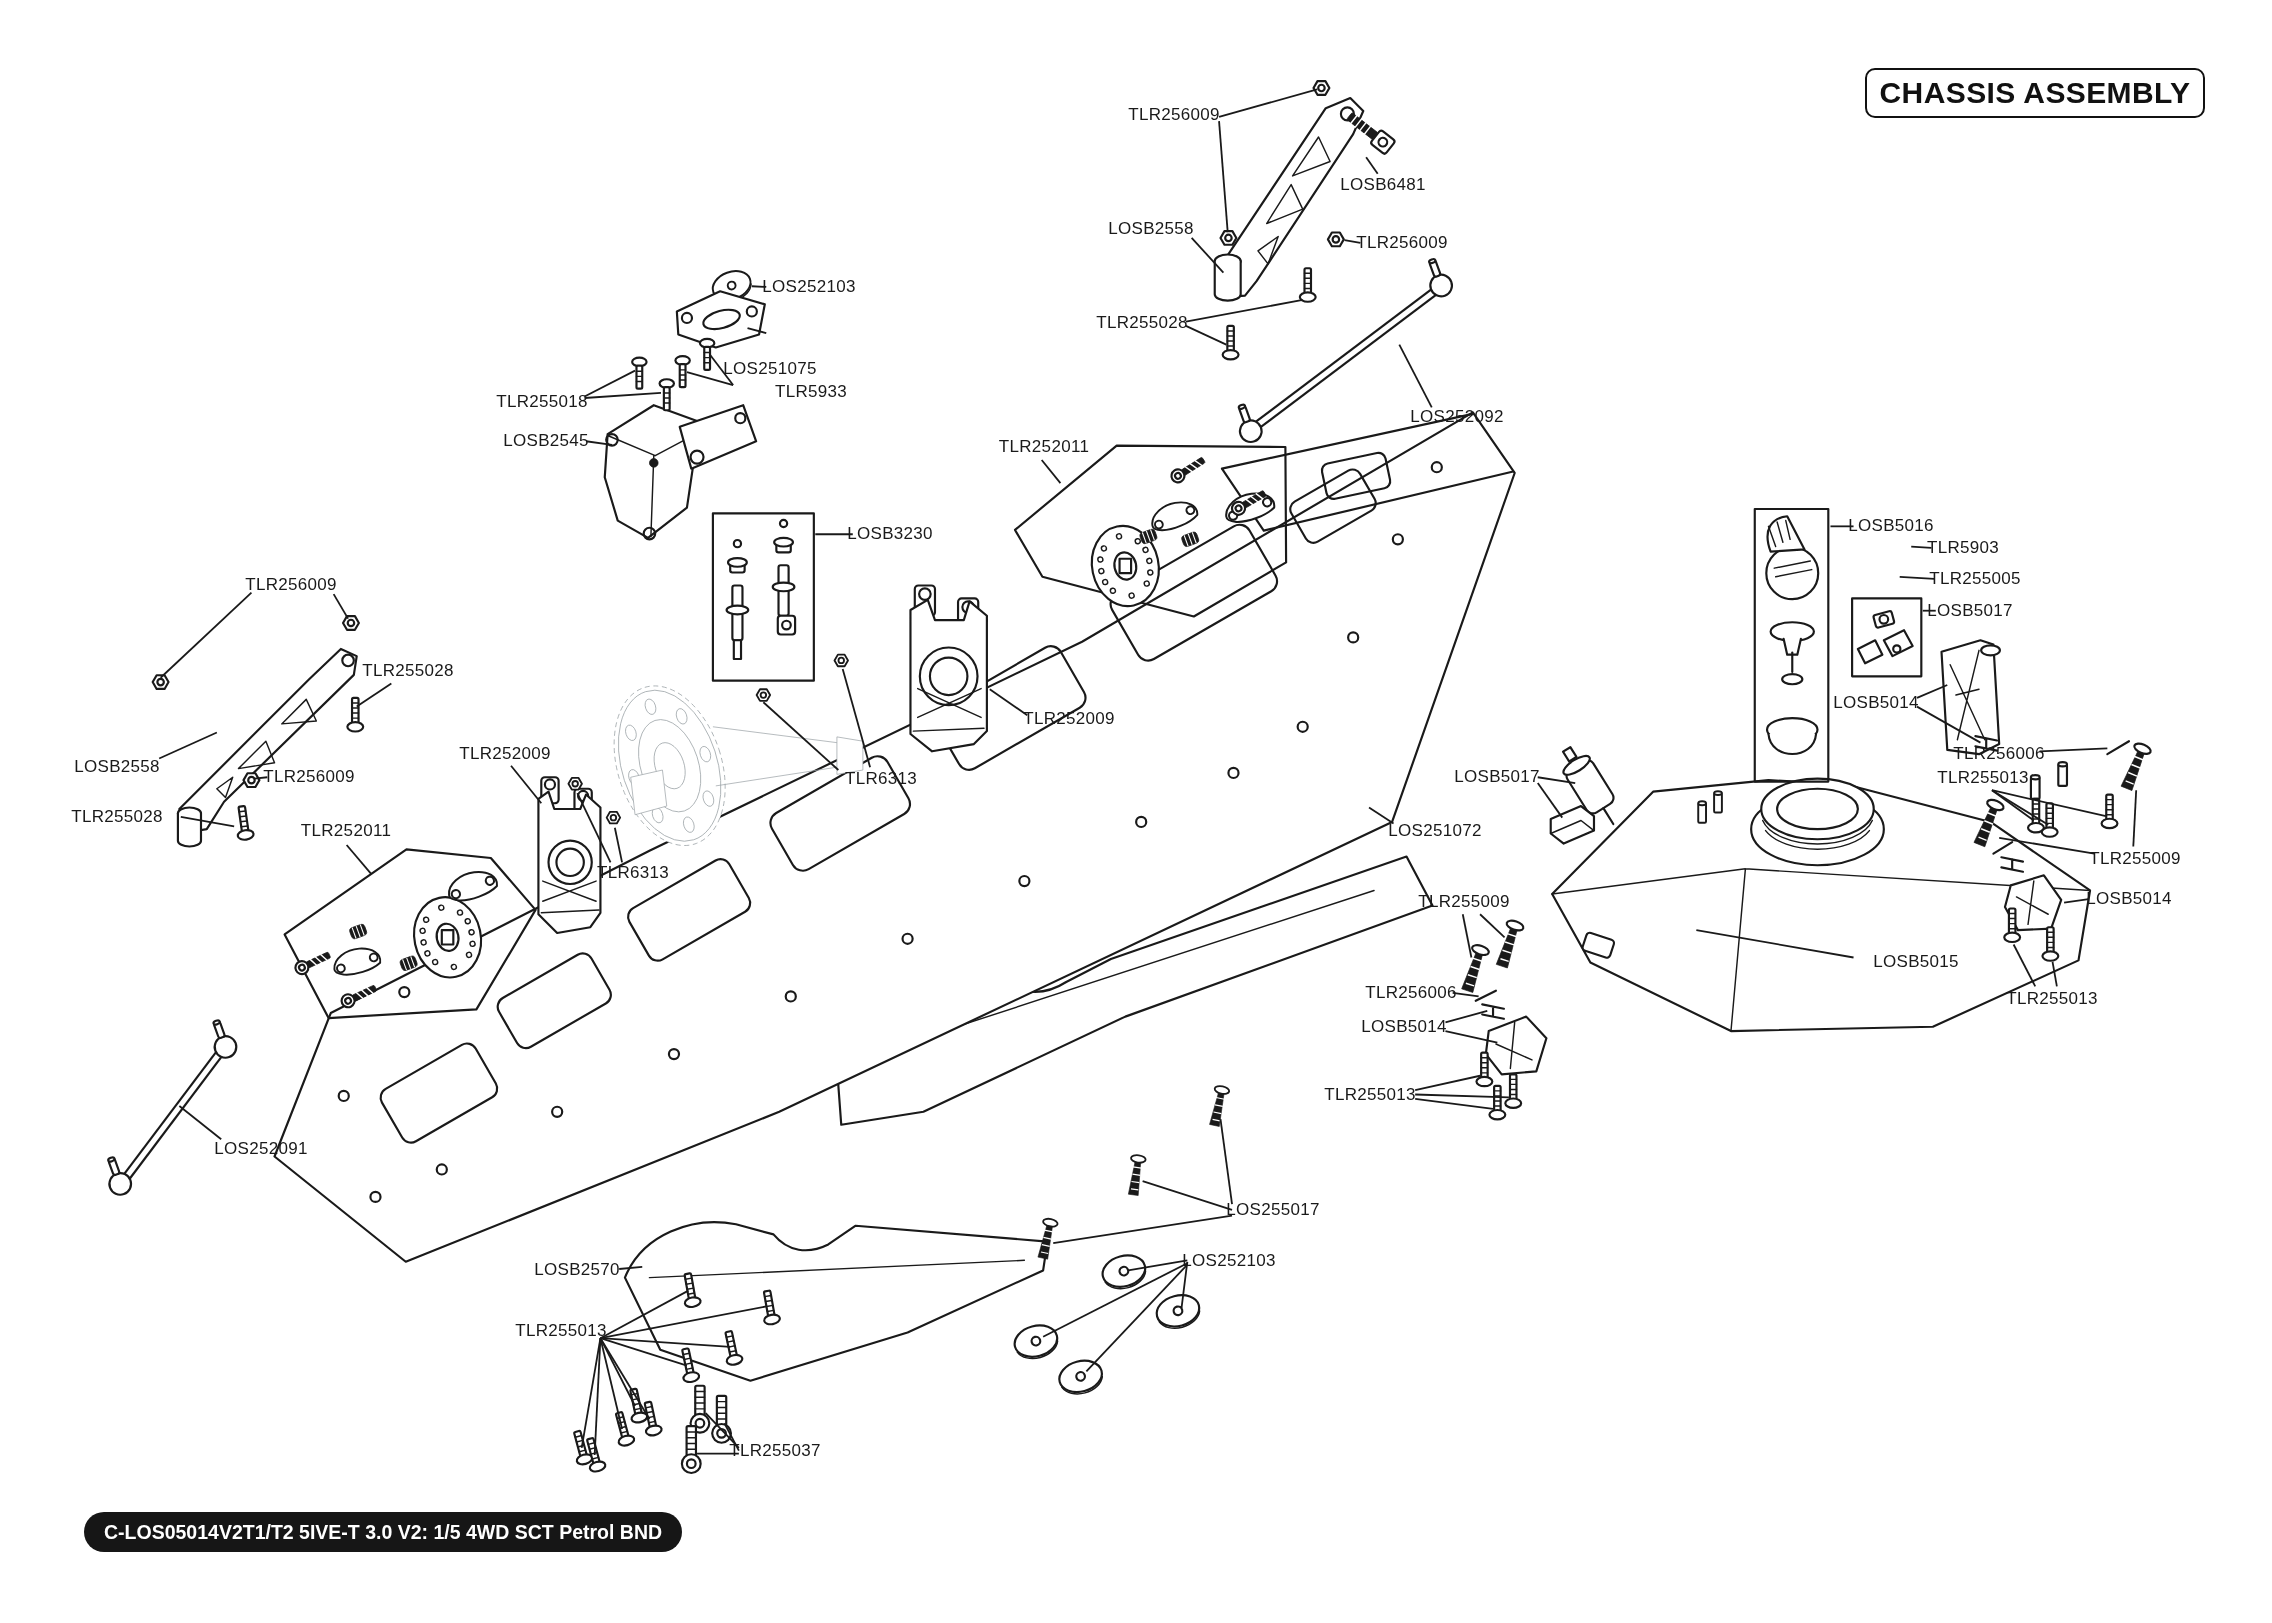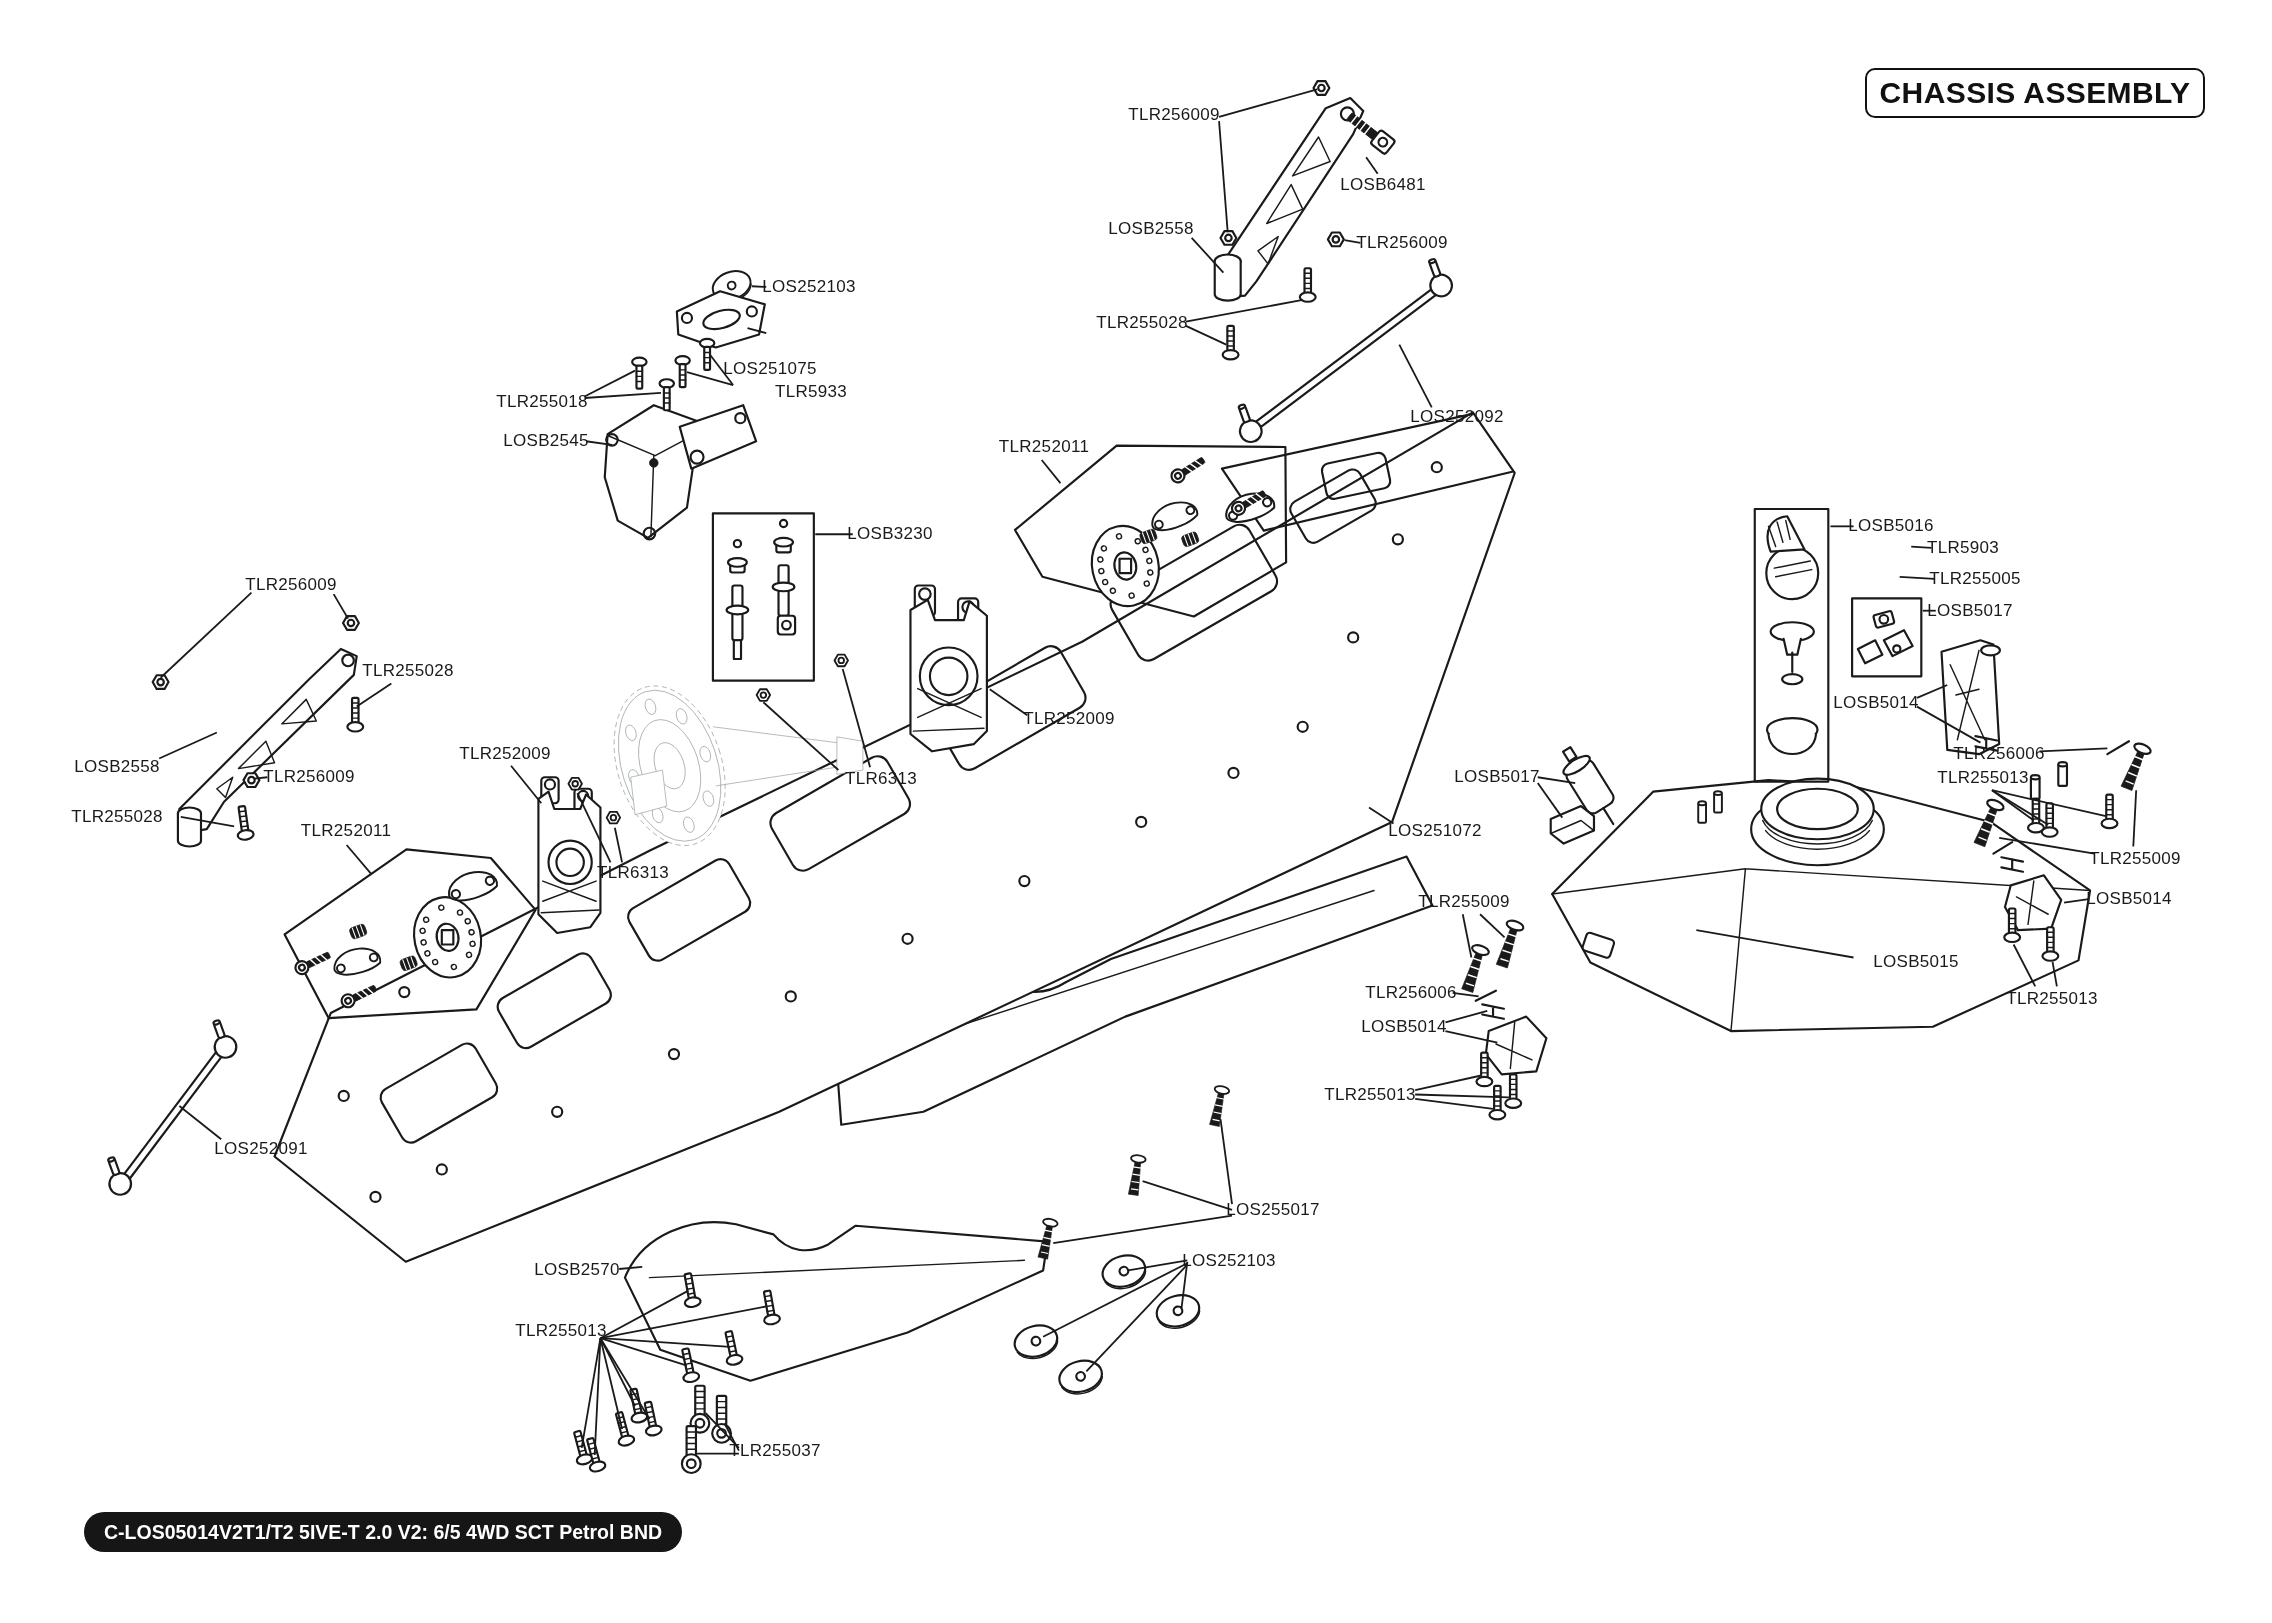--- a/index.html
+++ b/index.html
@@ -491,21 +491,21 @@
         <line x1="1962" y1="1524" x2="2070" y2="1538"></line>
       </g>
   </svg>
 
 
   <div class="title-box">
     <span>CHASSIS ASSEMBLY</span>
   </div>
 
   <div class="footer-pill">
-    <span>C-LOS05014V2T1/T2 5IVE-T 2.0 V2: 6/5 4WD SCT Petrol BND</span>
+    <span>C-LOS05014V2T1/T2 5IVE-T 3.0 V2: 1/5 4WD SCT Petrol BND</span>
   </div>
 
   <div id="labels">
       <div class="plabel" style="left: 1174px; top: 115px;">TLR256009</div>
       <div class="plabel" style="left: 1383px; top: 185px;">LOSB6481</div>
       <div class="plabel" style="left: 1151px; top: 229px;">LOSB2558</div>
       <div class="plabel" style="left: 1402px; top: 243px;">TLR256009</div>
       <div class="plabel" style="left: 1142px; top: 323px;">TLR255028</div>
       <div class="plabel" style="left: 1457px; top: 417px;">LOS252092</div>
       <div class="plabel" style="left: 809px; top: 287px;">LOS252103</div>

